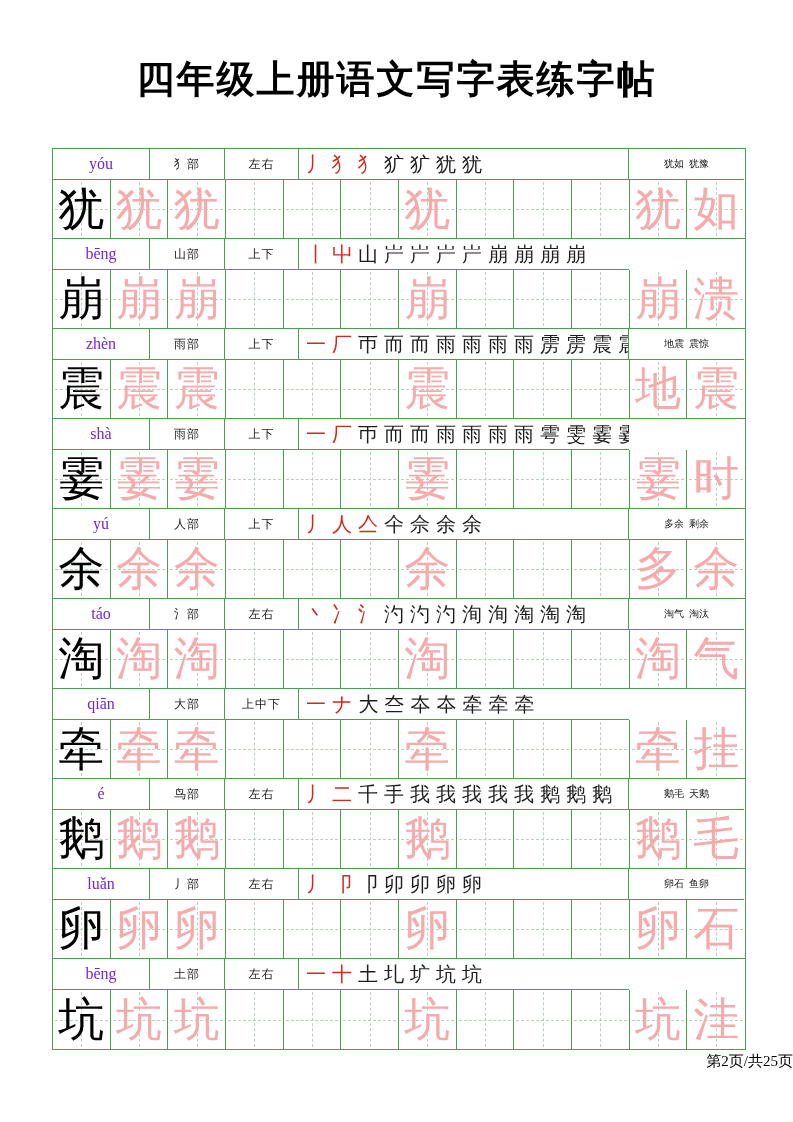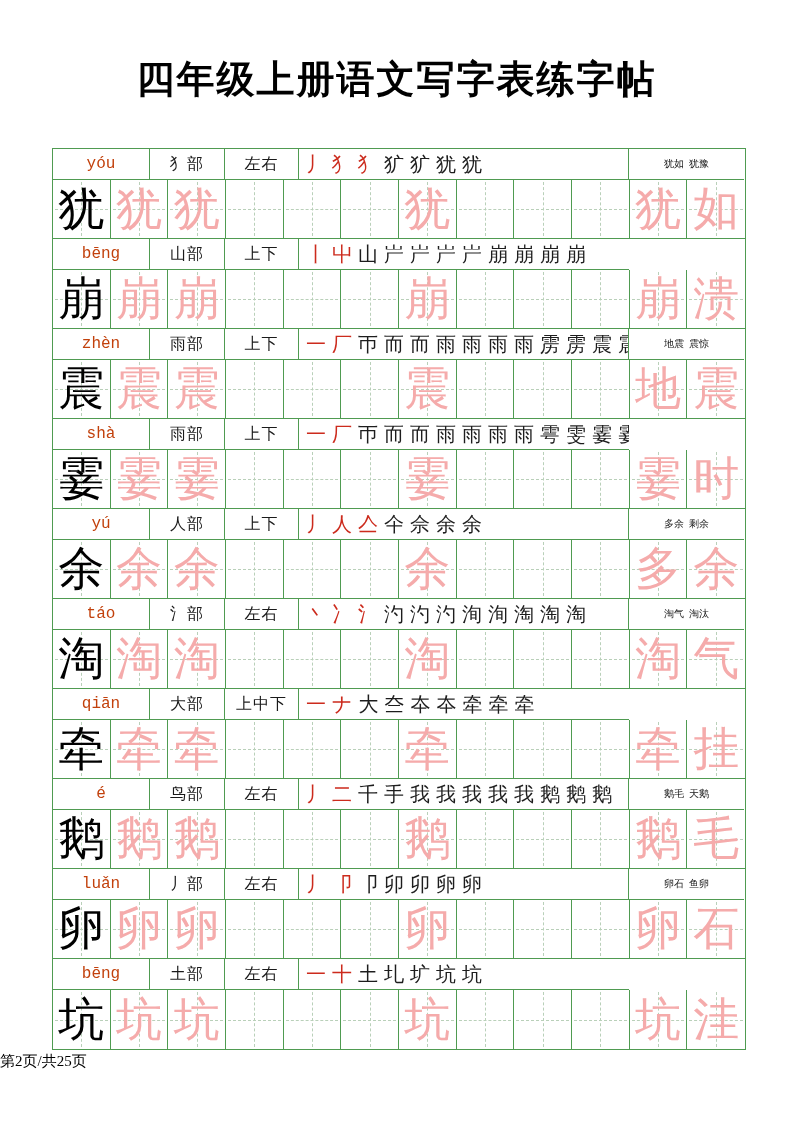--- a/index.html
+++ b/index.html
@@ -27,25 +27,25 @@
   }
   .block { width:100%; }
   .hrow { display:grid; grid-template-columns:97px 75px 74px 330px 115px; height:31px; }
   .hrow > div {
     border-right:1px solid #4f9b51; border-bottom:1px solid #4f9b51;
     position:relative; display:flex; align-items:center; justify-content:center;
     overflow:hidden; background:#fff;
   }
   .hrow > div:last-child { border-right:none; }
   .pycell {
-    font-family:Liberation Mono, monospace; font-size:16px; color:#c2410c;
+    font-family:Liberation Serif, serif; font-size:16px; color:#6d28d9;
     background-image:repeating-linear-gradient(to bottom, transparent 0 6px, #ccd4cc 6px 7px);
     background-position:0 3px; background-repeat:no-repeat; background-size:100% 24px;
   }
-  .smalltxt { font-size:16px; color:#1a1a1a; letter-spacing:1px; }
+  .smalltxt { font-size:12px; color:#1a1a1a; letter-spacing:1px; }
   .strokecell { justify-content:flex-start !important; padding-left:7px; }
   .strokecell .step {
     font-size:20px; line-height:29px; margin-right:6px; color:#1d1d1d;
     font-family:"Liberation Serif", serif;
   }
   .strokecell .step.red { color:#cc2b1d; }
   .wordscell { font-size:10px; color:#1a1a1a; white-space:pre; }
 
   .prow { display:grid; grid-template-columns:repeat(12,1fr); height:59px; }
   .pcell {
@@ -64,21 +64,21 @@
   }
   .pcell .ch {
     position:relative; z-index:1; font-size:46px; line-height:56px;
     font-family:"Liberation Serif", serif;
   }
   .ch.model { color:#000; }
   .ch.trace { color:#f5abab; }
 
   .footer {
     position:absolute; top:1052px; left:0; width:100%;
-    text-align:left; font-size:15px; color:#000;
+    text-align:right; font-size:15px; color:#000;
   }
 </style>
 </head>
 <body>
 
 <div id="page">
   <div class="title">四年级上册语文写字表练字帖</div>
 
 
   <div class="sheet">

